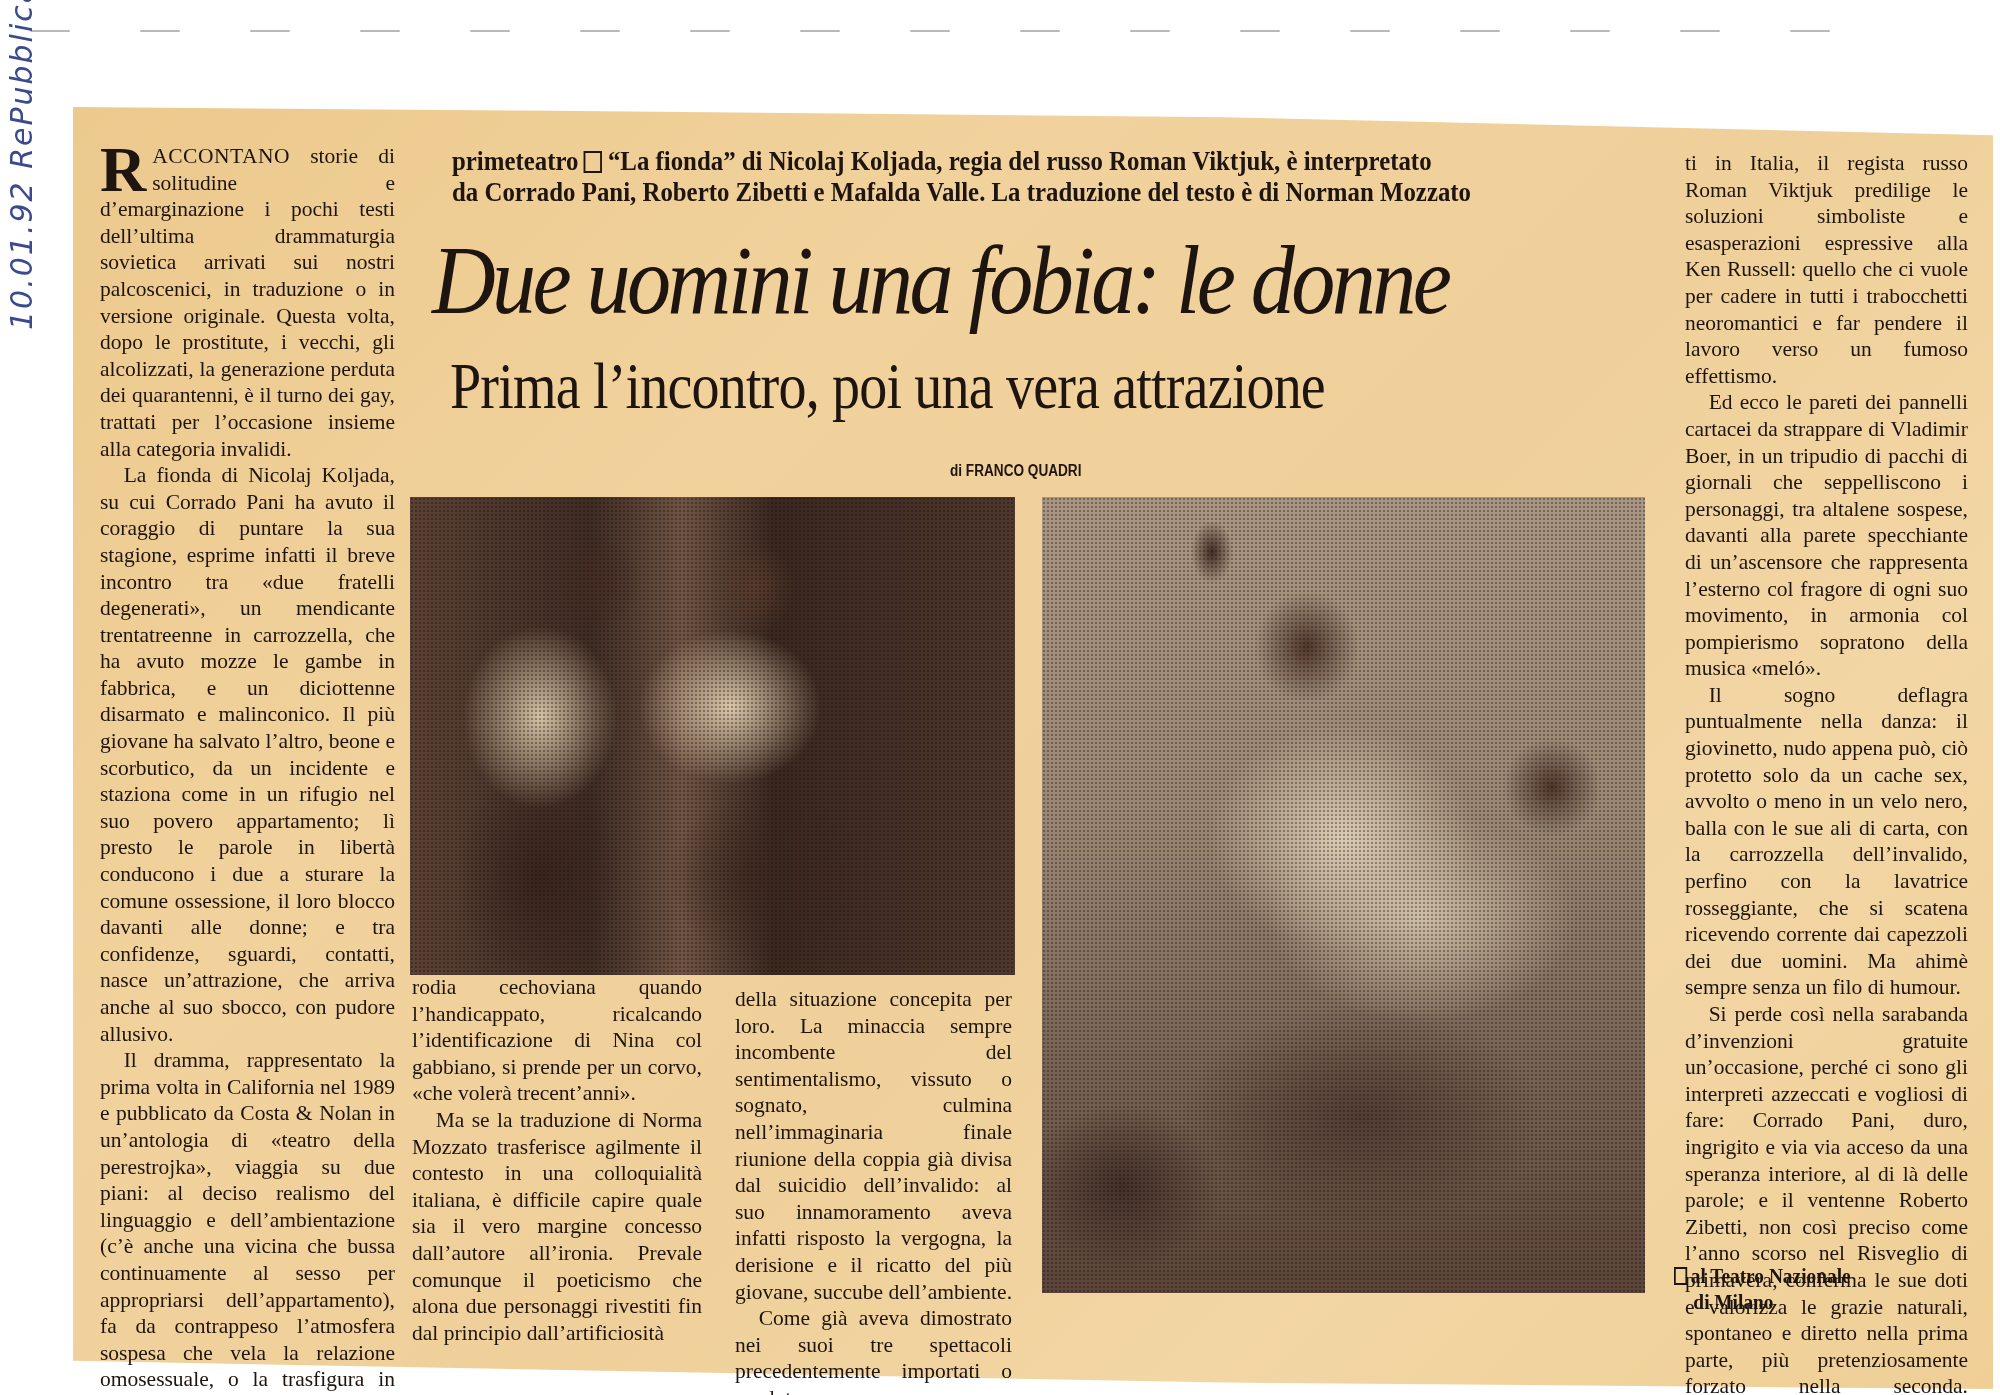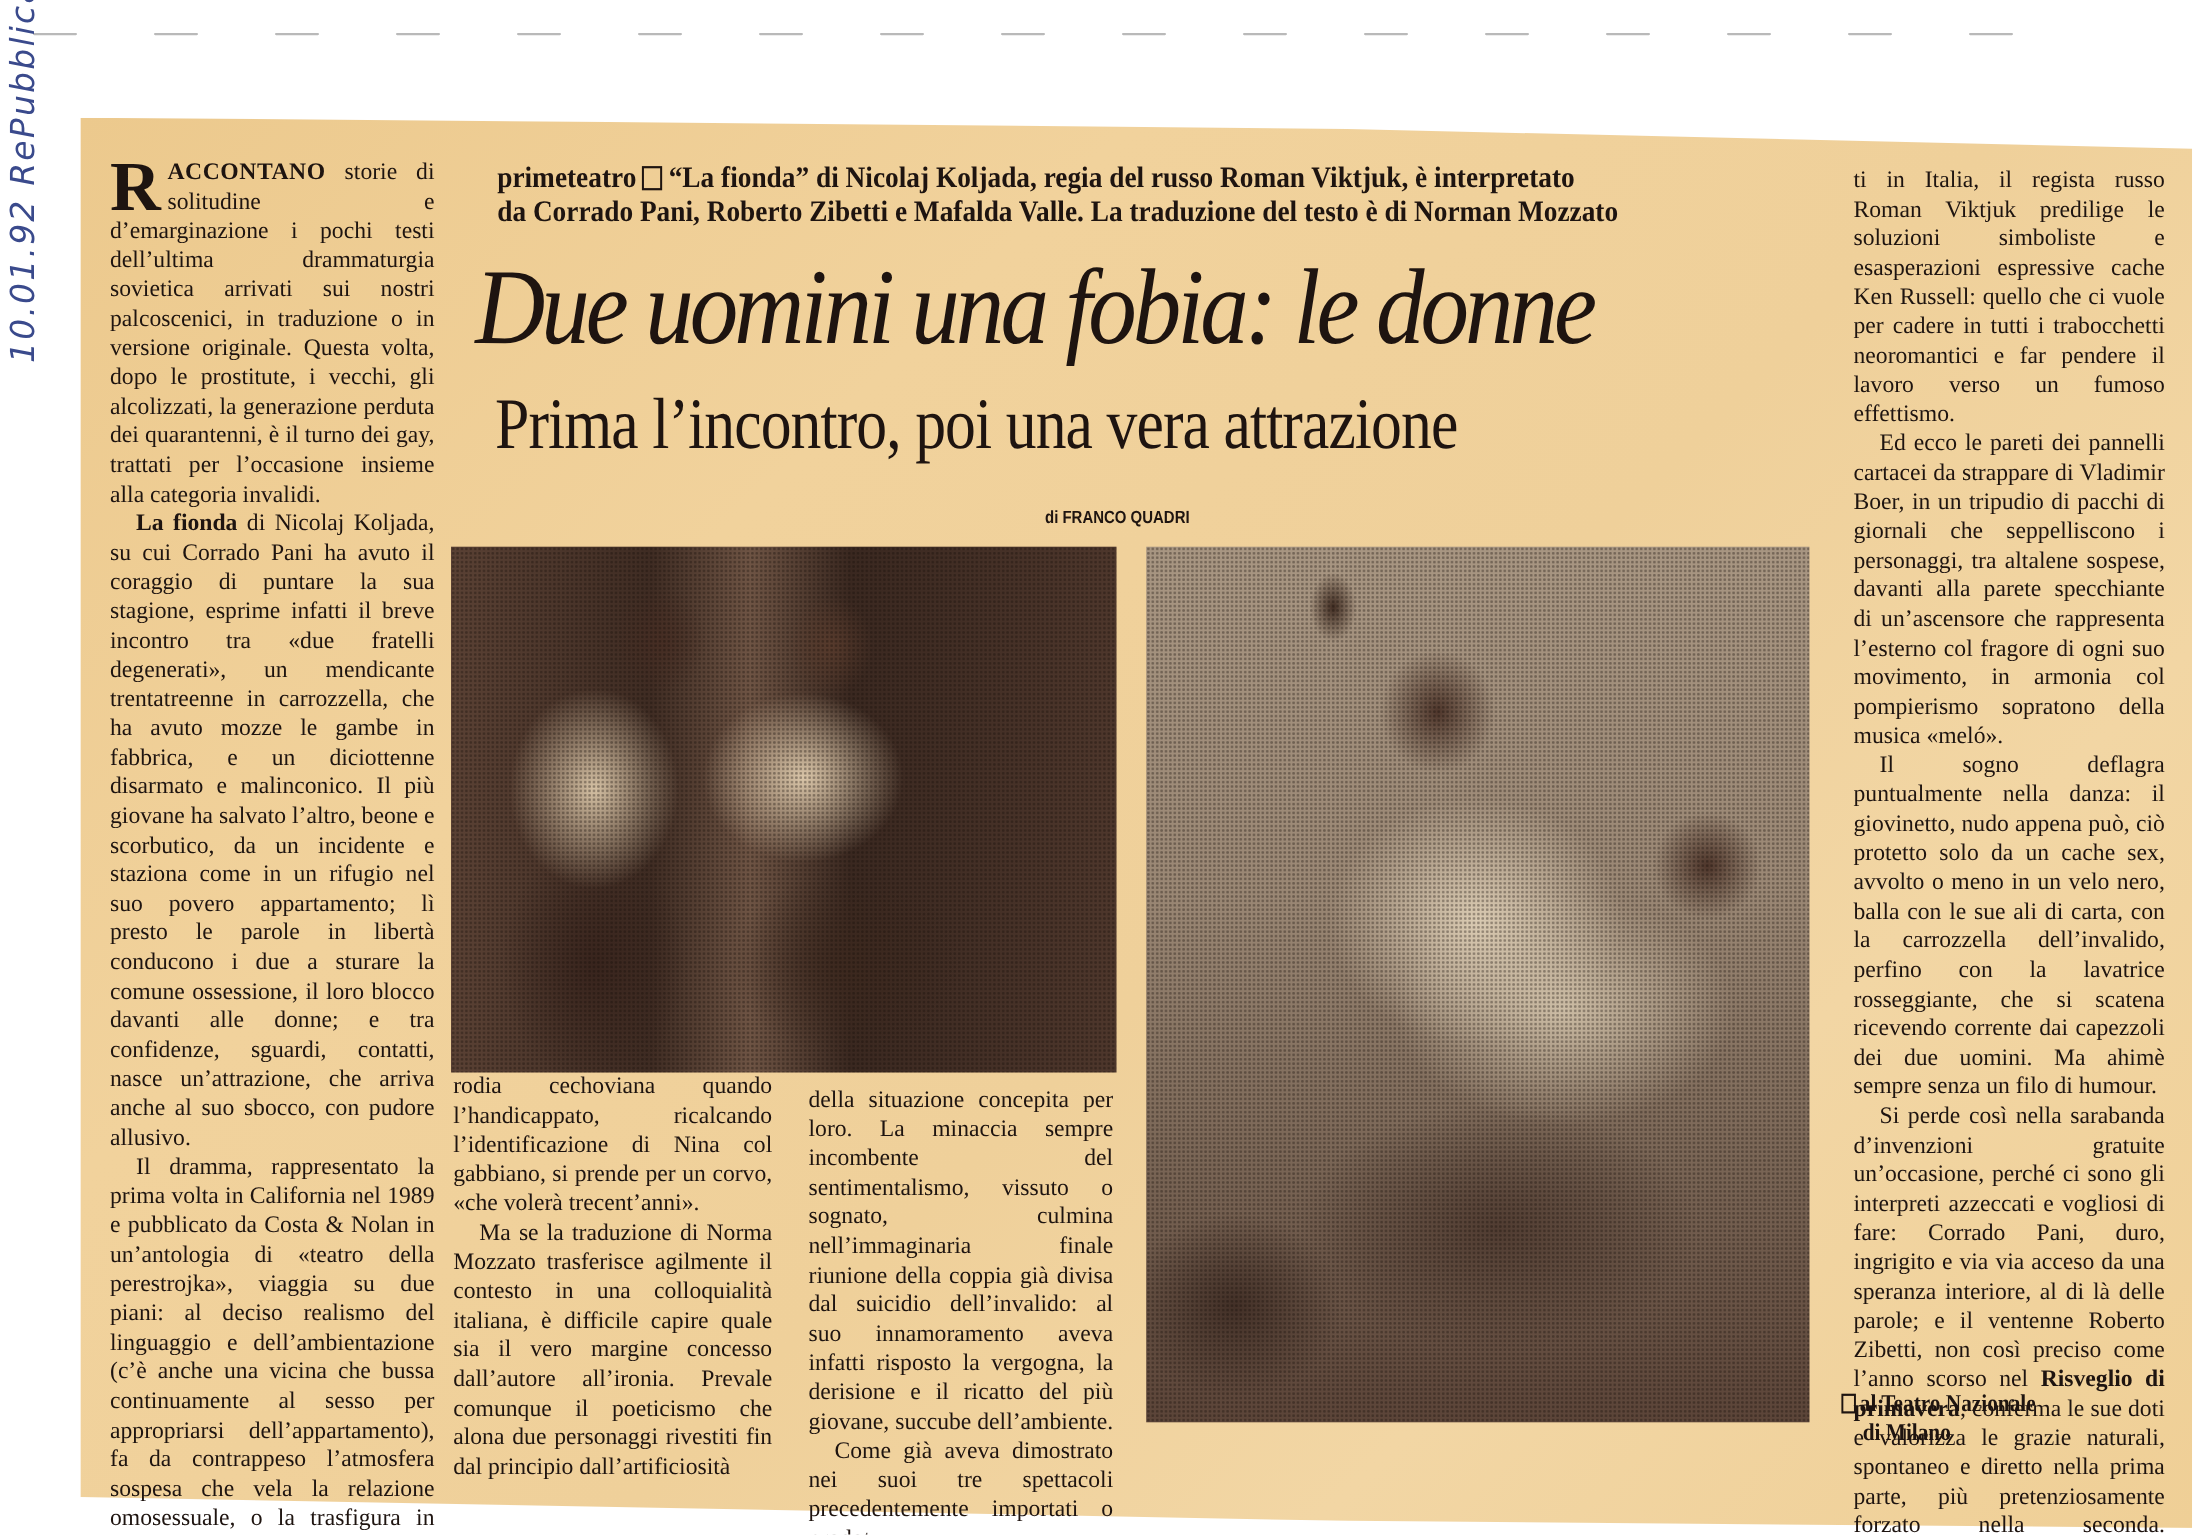--- a/index.html
+++ b/index.html
@@ -18,21 +18,21 @@
 
   .clipping {
     position: absolute; left: 73px; top: 107px; width: 1920px; height: 1282px;
     background: linear-gradient(135deg, #ecc98d 0%, #f1d29c 30%, #efd09a 55%, #f2d6a4 75%, #efcf96 100%);
     clip-path: polygon(0 0, 25% 0.3%, 60% 0.8%, 100% 2.2%, 100% 100%, 60% 99.5%, 0 97.8%);
   }
 
   .col { position: absolute; font-size: 21.5px; line-height: 26.6px; text-align: justify; hyphens: manual; }
   .col p { text-indent: 1.1em; }
   .col p.first { text-indent: 0; }
-  .col b { font-weight: bold; }
+  .col b { font-weight: normal; }
   .dropcap { float: left; font-size: 64px; line-height: 50px; font-weight: bold; margin: 2px 6px 0 0; }
   .lead-caps { font-weight: normal; letter-spacing: 0.5px; }
 
   .col-left { left: 100px; top: 143px; width: 295px; }
   .col-mid1 { left: 412px; top: 974px; width: 290px; }
   .col-mid2 { left: 735px; top: 986px; width: 277px; }
   .col-right { left: 1685px; top: 150px; width: 283px; }
 
   .kicker {
     position: absolute; left: 452px; top: 146px; width: 1210px;
@@ -137,21 +137,21 @@
   <p class="first">rodia cechoviana quando l’handicappato, ricalcando l’identificazione di Nina col gabbiano, si prende per un corvo, «che volerà trecent’anni».</p>
   <p>Ma se la traduzione di Norma Mozzato trasferisce agilmente il contesto in una colloquialità italiana, è difficile capire quale sia il vero margine concesso dall’autore all’ironia. Prevale comunque il poeticismo che alona due personaggi rivestiti fin dal principio dall’artificiosità</p>
 </div>
 
 <div class="col col-mid2">
   <p class="first">della situazione concepita per loro. La minaccia sempre incombente del sentimentalismo, vissuto o sognato, culmina nell’immaginaria finale riunione della coppia già divisa dal suicidio dell’invalido: al suo innamoramento aveva infatti risposto la vergogna, la derisione e il ricatto del più giovane, succube dell’ambiente.</p>
   <p>Come già aveva dimostrato nei suoi tre spettacoli precedentemente importati o prodot-</p>
 </div>
 
 <div class="col col-right">
-  <p class="first">ti in Italia, il regista russo Roman Viktjuk predilige le soluzioni simboliste e esasperazioni espressive cache Ken Russell: quello che ci vuole per cadere in tutti i trabocchetti neoromantici e far pendere il lavoro verso un fumoso effettismo.</p>
+  <p class="first">ti in Italia, il regista russo Roman Viktjuk predilige le soluzioni simboliste e esasperazioni espressive alla Ken Russell: quello che ci vuole per cadere in tutti i trabocchetti neoromantici e far pendere il lavoro verso un fumoso effettismo.</p>
   <p>Ed ecco le pareti dei pannelli cartacei da strappare di Vladimir Boer, in un tripudio di pacchi di giornali che seppelliscono i personaggi, tra altalene sospese, davanti alla parete specchiante di un’ascensore che rappresenta l’esterno col fragore di ogni suo movimento, in armonia col pompierismo sopratono della musica «meló».</p>
   <p>Il sogno deflagra puntualmente nella danza: il giovinetto, nudo appena può, ciò protetto solo da un cache sex, avvolto o meno in un velo nero, balla con le sue ali di carta, con la carrozzella dell’invalido, perfino con la lavatrice rosseggiante, che si scatena ricevendo corrente dai capezzoli dei due uomini. Ma ahimè sempre senza un filo di humour.</p>
   <p><span>Si perde così nella sarabanda d’invenzioni gratuite un’occasione, perché ci sono gli interpreti azzeccati e vogliosi di fare: Corrado Pani, duro, ingrigito e via via acceso da una speranza interiore, al di là delle parole; e il ventenne Roberto Zibetti, non così preciso come l’anno scorso nel </span><b>Risveglio di primavera</b><span>, conferma le sue doti e valorizza le grazie naturali, spontaneo e diretto nella prima parte, più pretenziosamente forzato nella seconda. Inadeguate invece le brevi apparizioni di Mafalda Valle.</span></p>
 
 </div>
 
 <div class="venue">
   <span class="box"></span><span>al Teatro Nazionale</span>
   <span class="l2">di Milano</span>
 </div>

